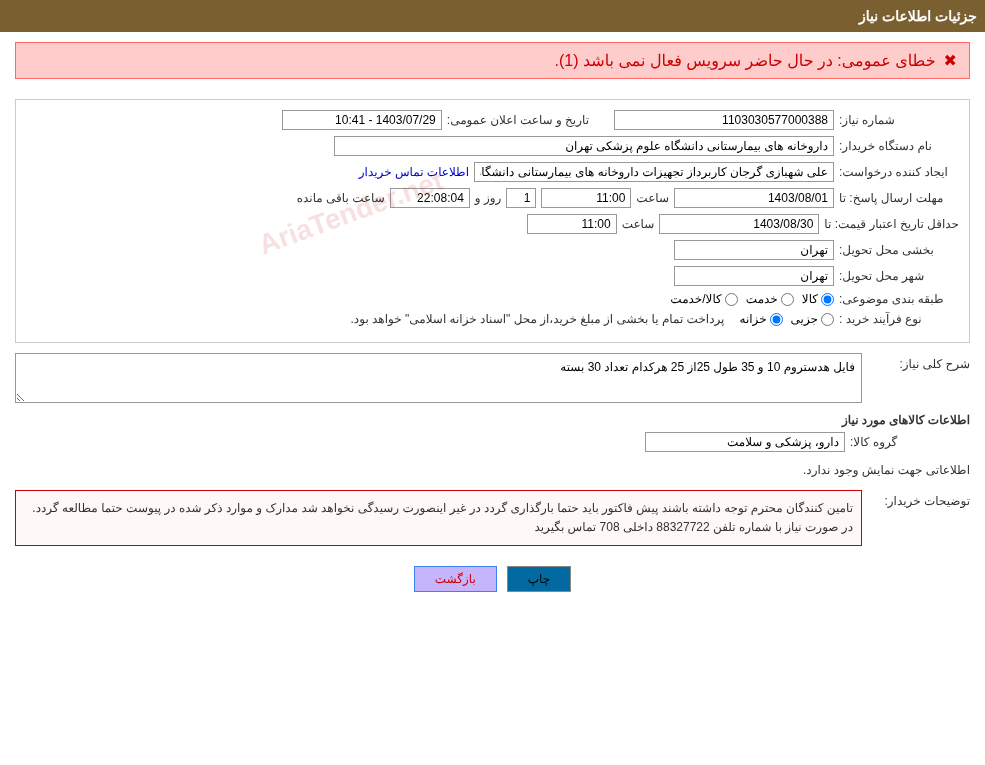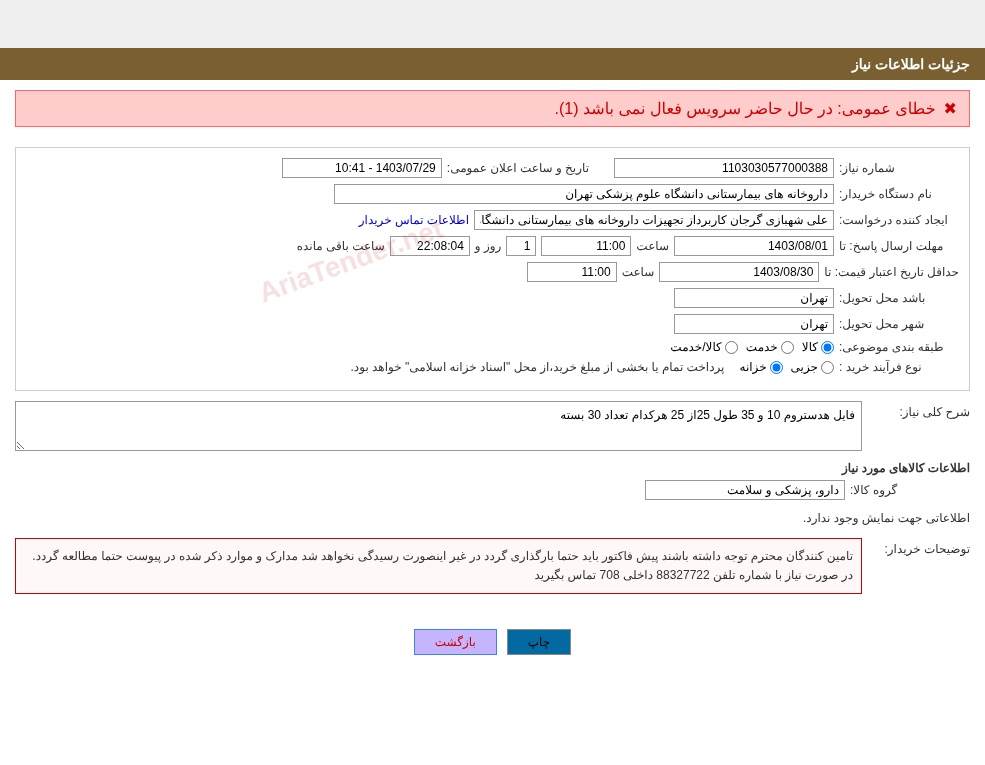--- a/index.html
+++ b/index.html
@@ -12,24 +12,23 @@
     .page-container {
       width: 985px;
       min-height: 765px;
       background: #fff;
       margin: 0 auto;
     }
     .header-bar {
       background: #7a6030;
       color: #fff;
       text-align: right;
-      padding: 8px 15px;
+      padding: 8px 8px;
       font-size: 14px;
       font-weight: bold;
-      margin-top: 48px;
     }
     .error-bar {
       background: #ffcccc;
       border: 1px solid #ff6666;
       padding: 8px 12px;
       margin: 10px 15px;
       display: flex;
       align-items: center;
       gap: 8px;
       direction: rtl;
@@ -116,21 +115,21 @@
     }
     .notice-box {
       border: 1px solid #cc0000;
       background: #fff8f8;
       padding: 8px;
       direction: rtl;
       text-align: right;
       font-size: 12px;
       line-height: 1.6;
       color: #333;
-      margin-bottom: 20px;
+      margin-bottom: 5px;
     }
     .buttons-row {
       display: flex;
       justify-content: center;
       gap: 10px;
       margin-top: 15px;
       margin-bottom: 15px;
     }
     .btn {
       padding: 5px 20px;
@@ -226,21 +225,21 @@
       </div>
 
       <div class="form-row">
         <span class="label">حداقل تاریخ اعتبار قیمت: تا</span>
         <input type="text" class="input-field input-medium" value="1403/08/30" readonly="" style="">
         <span class="label-sm">ساعت</span>
         <input type="text" class="input-field input-small" value="11:00" readonly="" style="">
       </div>
 
       <div class="form-row">
-        <span class="label">باشد محل تحویل:</span>
+        <span class="label">بخشی محل تحویل:</span>
         <input type="text" class="input-field input-medium" value="تهران" readonly="" style="">
       </div>
 
       <div class="form-row">
         <span class="label">شهر محل تحویل:</span>
         <input type="text" class="input-field input-medium" value="تهران" readonly="" style="">
       </div>
 
       <div class="form-row">
         <span class="label">طبقه بندی موضوعی:</span>

